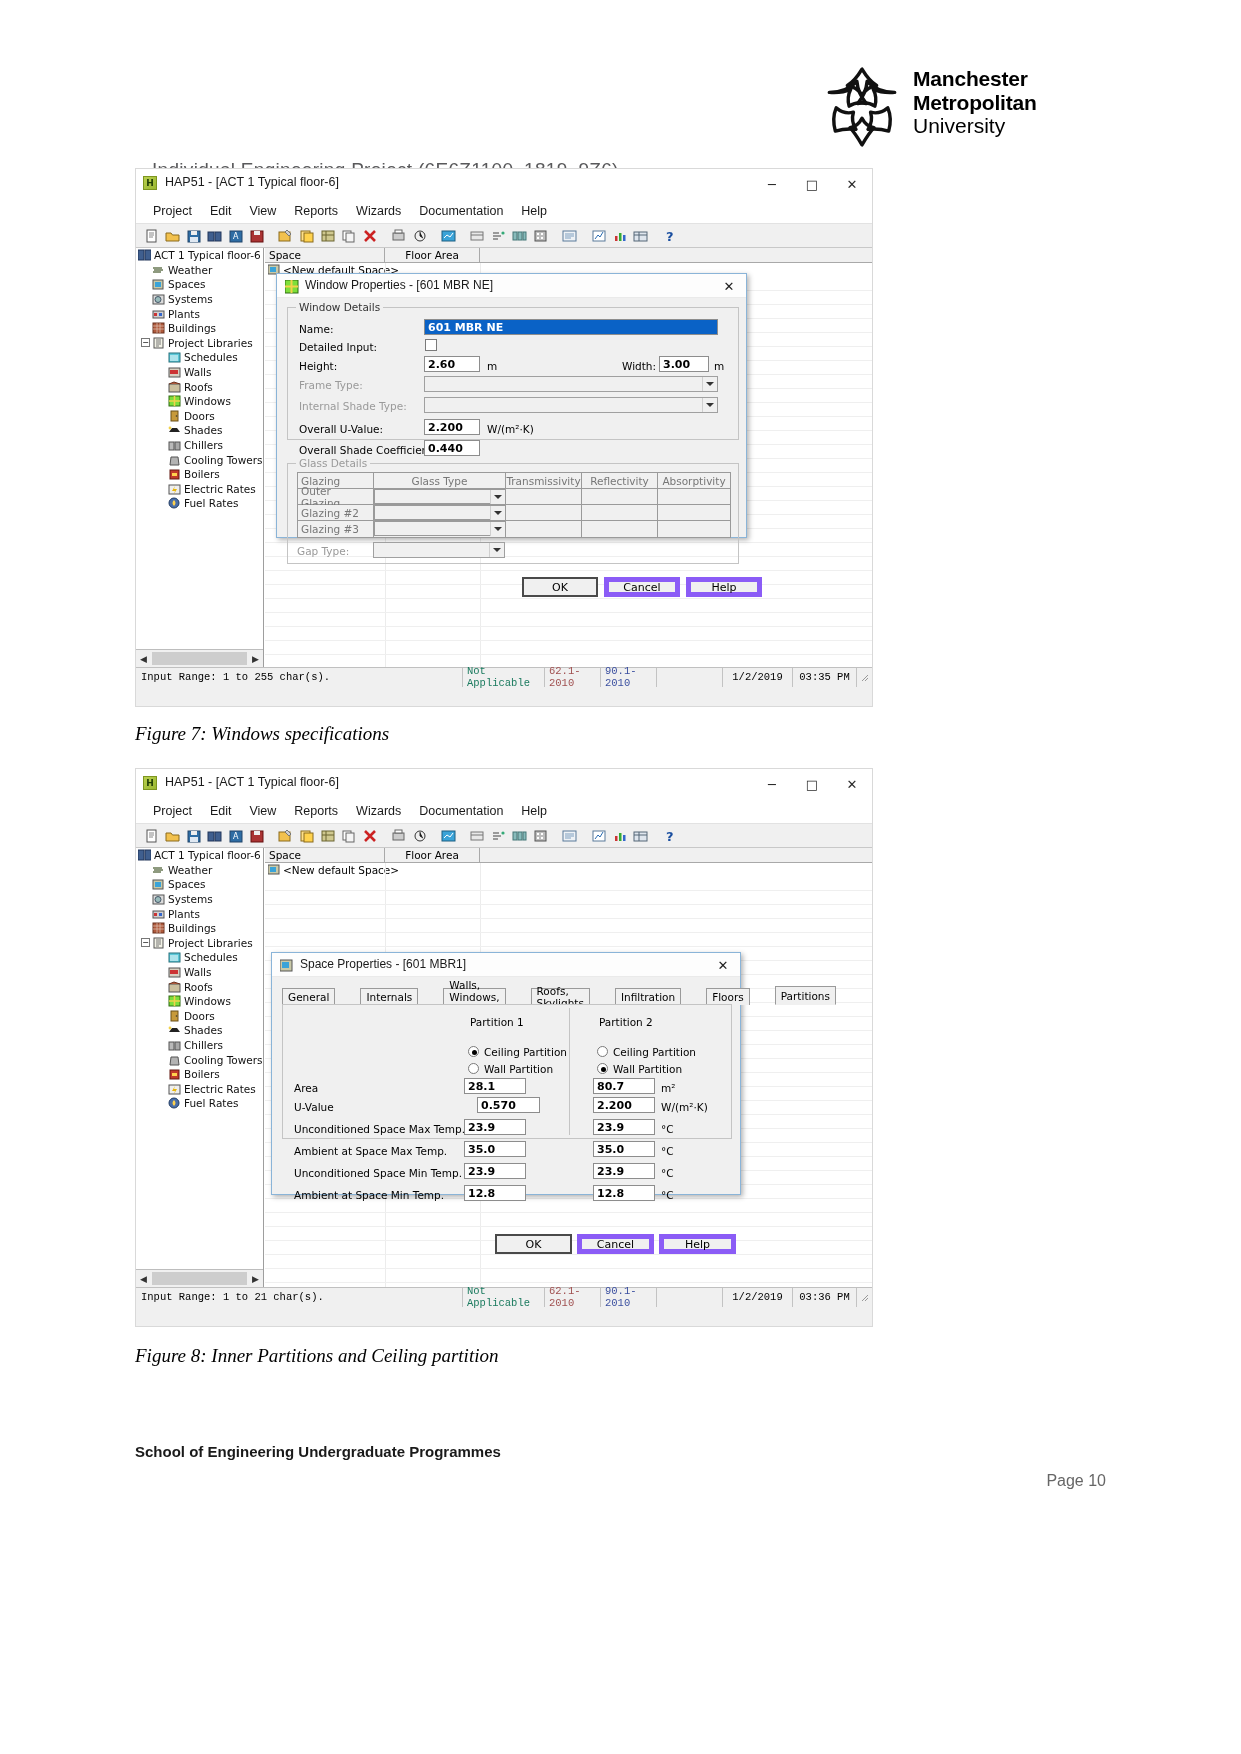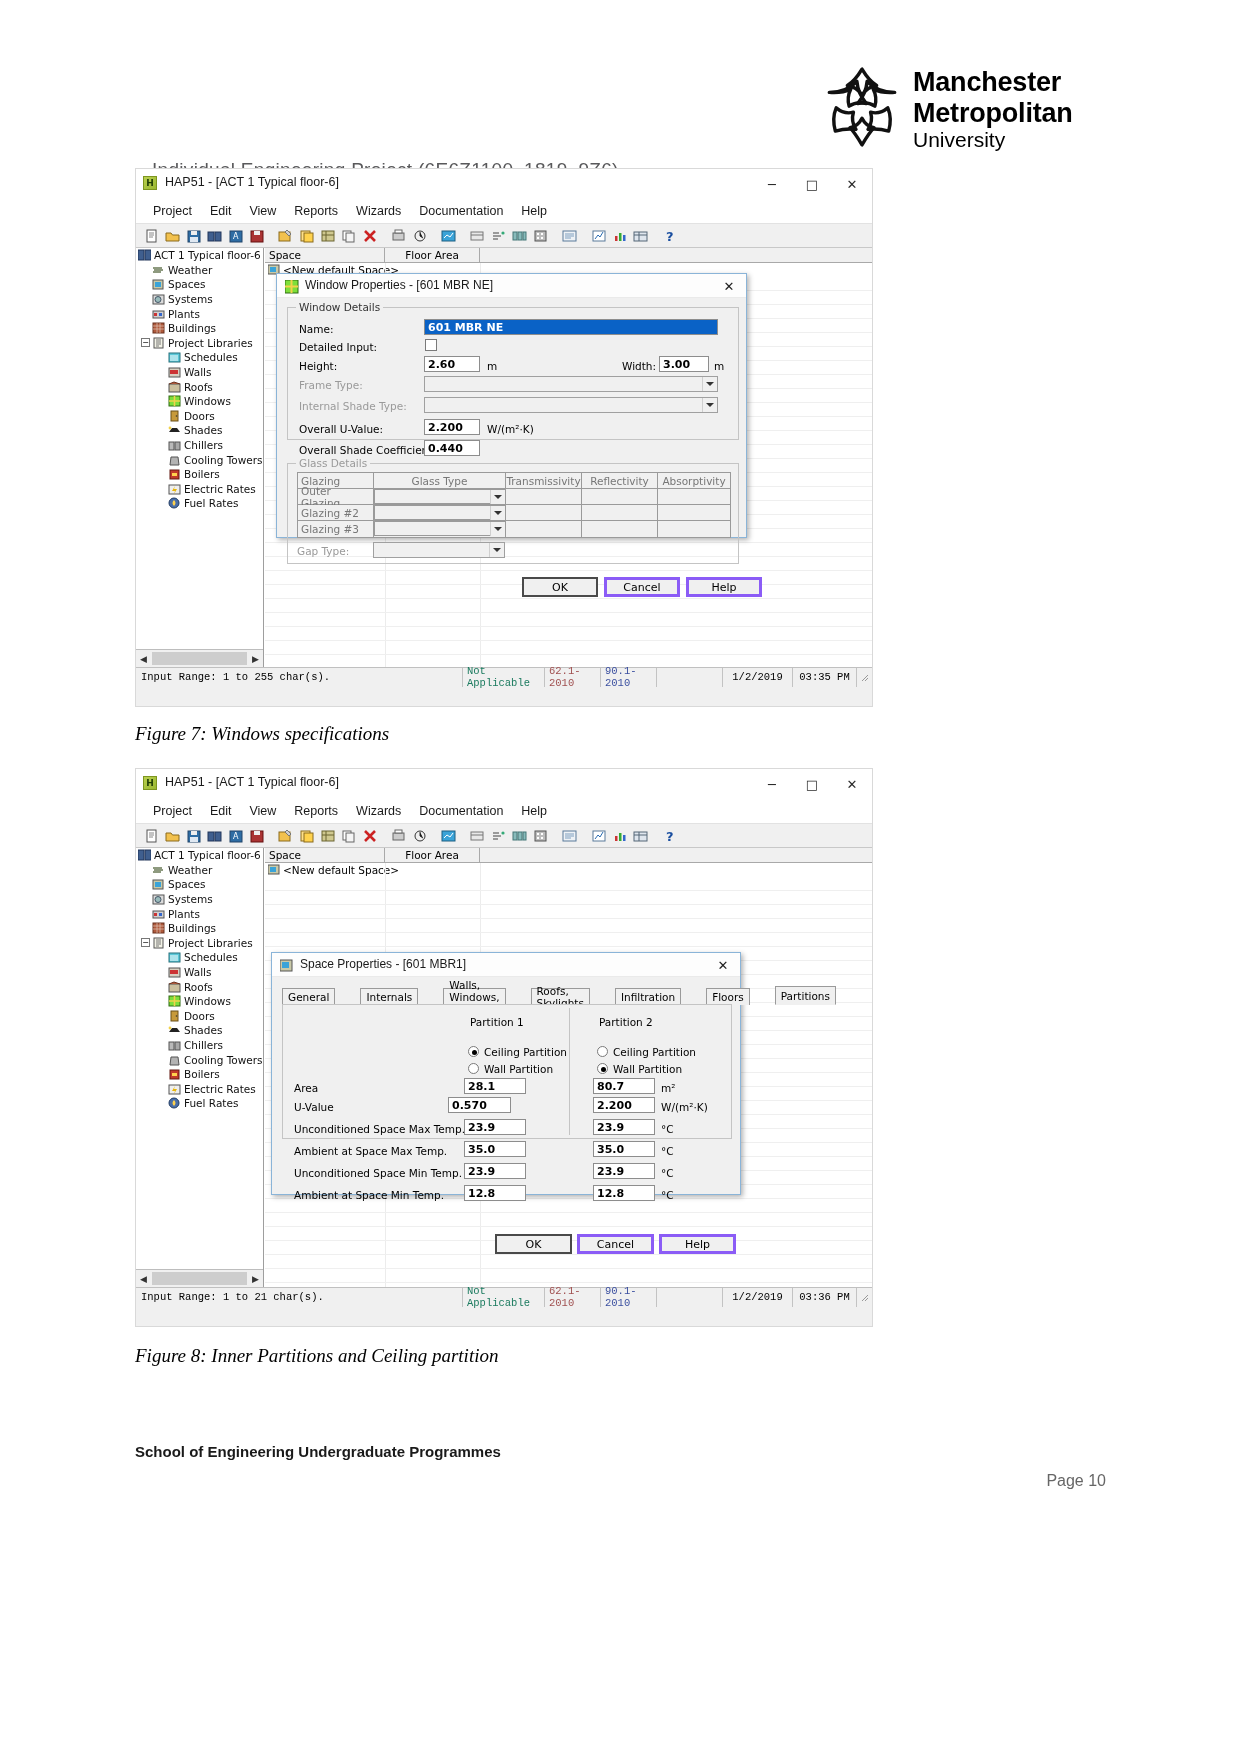--- a/index.html
+++ b/index.html
@@ -21,21 +21,21 @@
     color:#0d0d0d; white-space:nowrap;
   }
   .doc-subtitle {
     position:absolute; left:152px; top:127px;
     font-size:19px; color:#59595b; letter-spacing:.3px; white-space:nowrap;margin-top:32px;
   }
   .logo { position:absolute; left:905px; top:60px; width:165px; height:90px; }
   .logo-mark { position:absolute; left:-88px; top:4px; width:90px; height:86px; }
   .logo-text { position:absolute; left:8px; top:7px; line-height:1.13; }
   .logo-text .l1, .logo-text .l2 {
-    font-size:27px; font-weight:bold; letter-spacing:-.2px; display:block; color:#000;
+    font-size:21px; font-weight:bold; letter-spacing:-.2px; display:block; color:#000;
   }
   .logo-text .l3 { font-size:21px; font-weight:400; display:block; color:#000; }
 
   
   .shot {
     position:absolute; left:135px; width:738px;
     background:#f0f0f0; border:1px solid #d9d9d9;
     font-family:"DejaVu Sans", sans-serif;
   }
   #shot1 { top:168px; height:539px; }
@@ -174,21 +174,21 @@
   }
   .combo .arrow {
     position:absolute; right:0px; top:0px; width:15px; height:14px; background:#f0f0f0;
     border-left:1px solid #cfcfcf; display:flex; align-items:center; justify-content:center;
   }
   .combo .arrow::after {
     content:""; border-left:4px solid transparent; border-right:4px solid transparent;
     border-top:4px solid #333;
   }
   .btn {
-    position:absolute; height:20px; background:#f0f0f0; border:3px solid #8b5cf6;
+    position:absolute; height:20px; background:#f0f0f0; border:5px solid #8b5cf6;
     font-size:11px; font-family:"DejaVu Sans", sans-serif; color:#000;
     display:flex; align-items:center; justify-content:center;
   }
   .btn.def { border:2px solid #4a4a4a; }
 
   
   .gtab { position:absolute; border:1px solid #9a9a9a; background:#f0f0f0; }
   .gtr { display:flex; height:16px; }
   .gtd {
     border-right:1px solid #9a9a9a; border-bottom:1px solid #9a9a9a;
@@ -1137,21 +1137,21 @@
         <span class="fl" style="left:341px; top:93px;">Ceiling Partition</span>
         <span class="radio on" style="left:325px; top:110px;"></span>
         <span class="fl" style="left:341px; top:110px;">Wall Partition</span>
 
         <span class="fl" style="left:22px; top:129px;">Area</span>
         <div class="fi" style="left:192px; top:125px; width:62px;">28.1</div>
         <div class="fi" style="left:321px; top:125px; width:62px;">80.7</div>
         <span class="fl" style="left:389px; top:129px;">m²</span>
 
         <span class="fl" style="left:22px; top:148px;">U-Value</span>
-        <div class="fi" style="left:176px; top:144px; width:63px;">0.570</div>
+        <div class="fi" style="left:205px; top:144px; width:63px;">0.570</div>
         <div class="fi" style="left:321px; top:144px; width:62px;">2.200</div>
         <span class="fl" style="left:389px; top:148px;">W/(m²·K)</span>
 
         <span class="fl" style="left:22px; top:170px;">Unconditioned Space Max Temp.</span>
         <div class="fi" style="left:192px; top:166px; width:62px;">23.9</div>
         <div class="fi" style="left:321px; top:166px; width:62px;">23.9</div>
         <span class="fl" style="left:389px; top:170px;">°C</span>
 
         <span class="fl" style="left:22px; top:192px;">Ambient at Space Max Temp.</span>
         <div class="fi" style="left:192px; top:188px; width:62px;">35.0</div>

